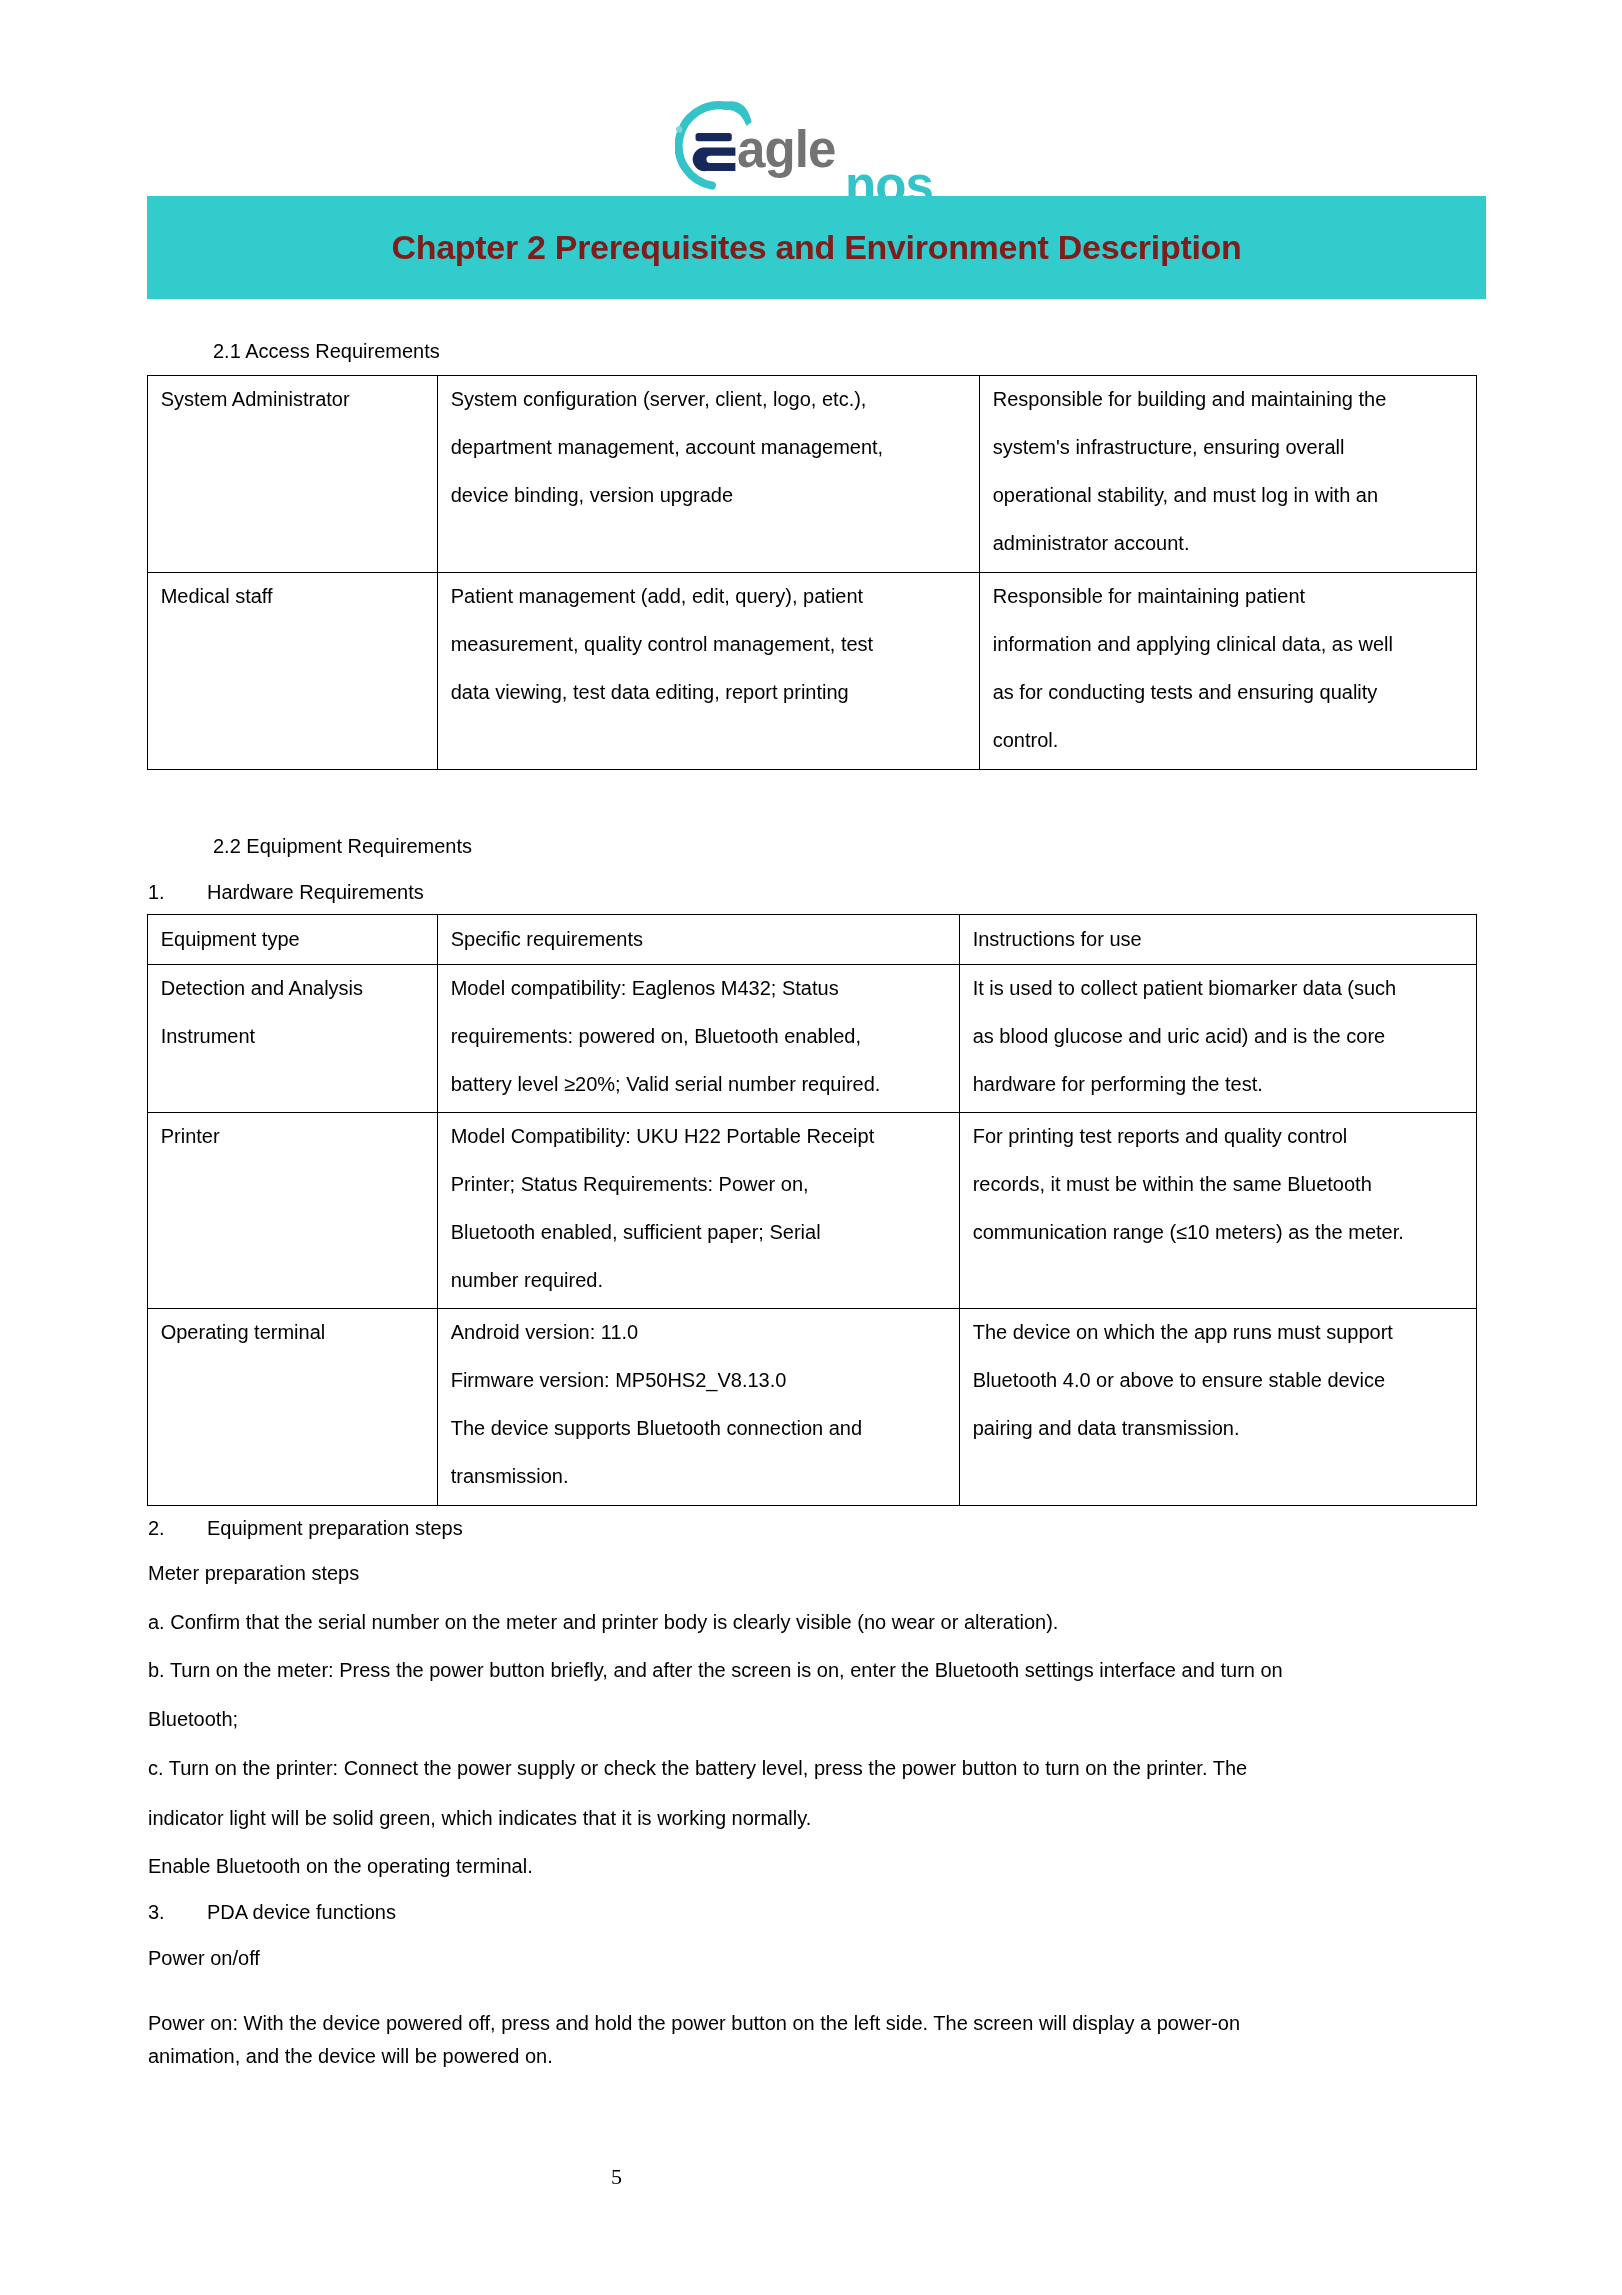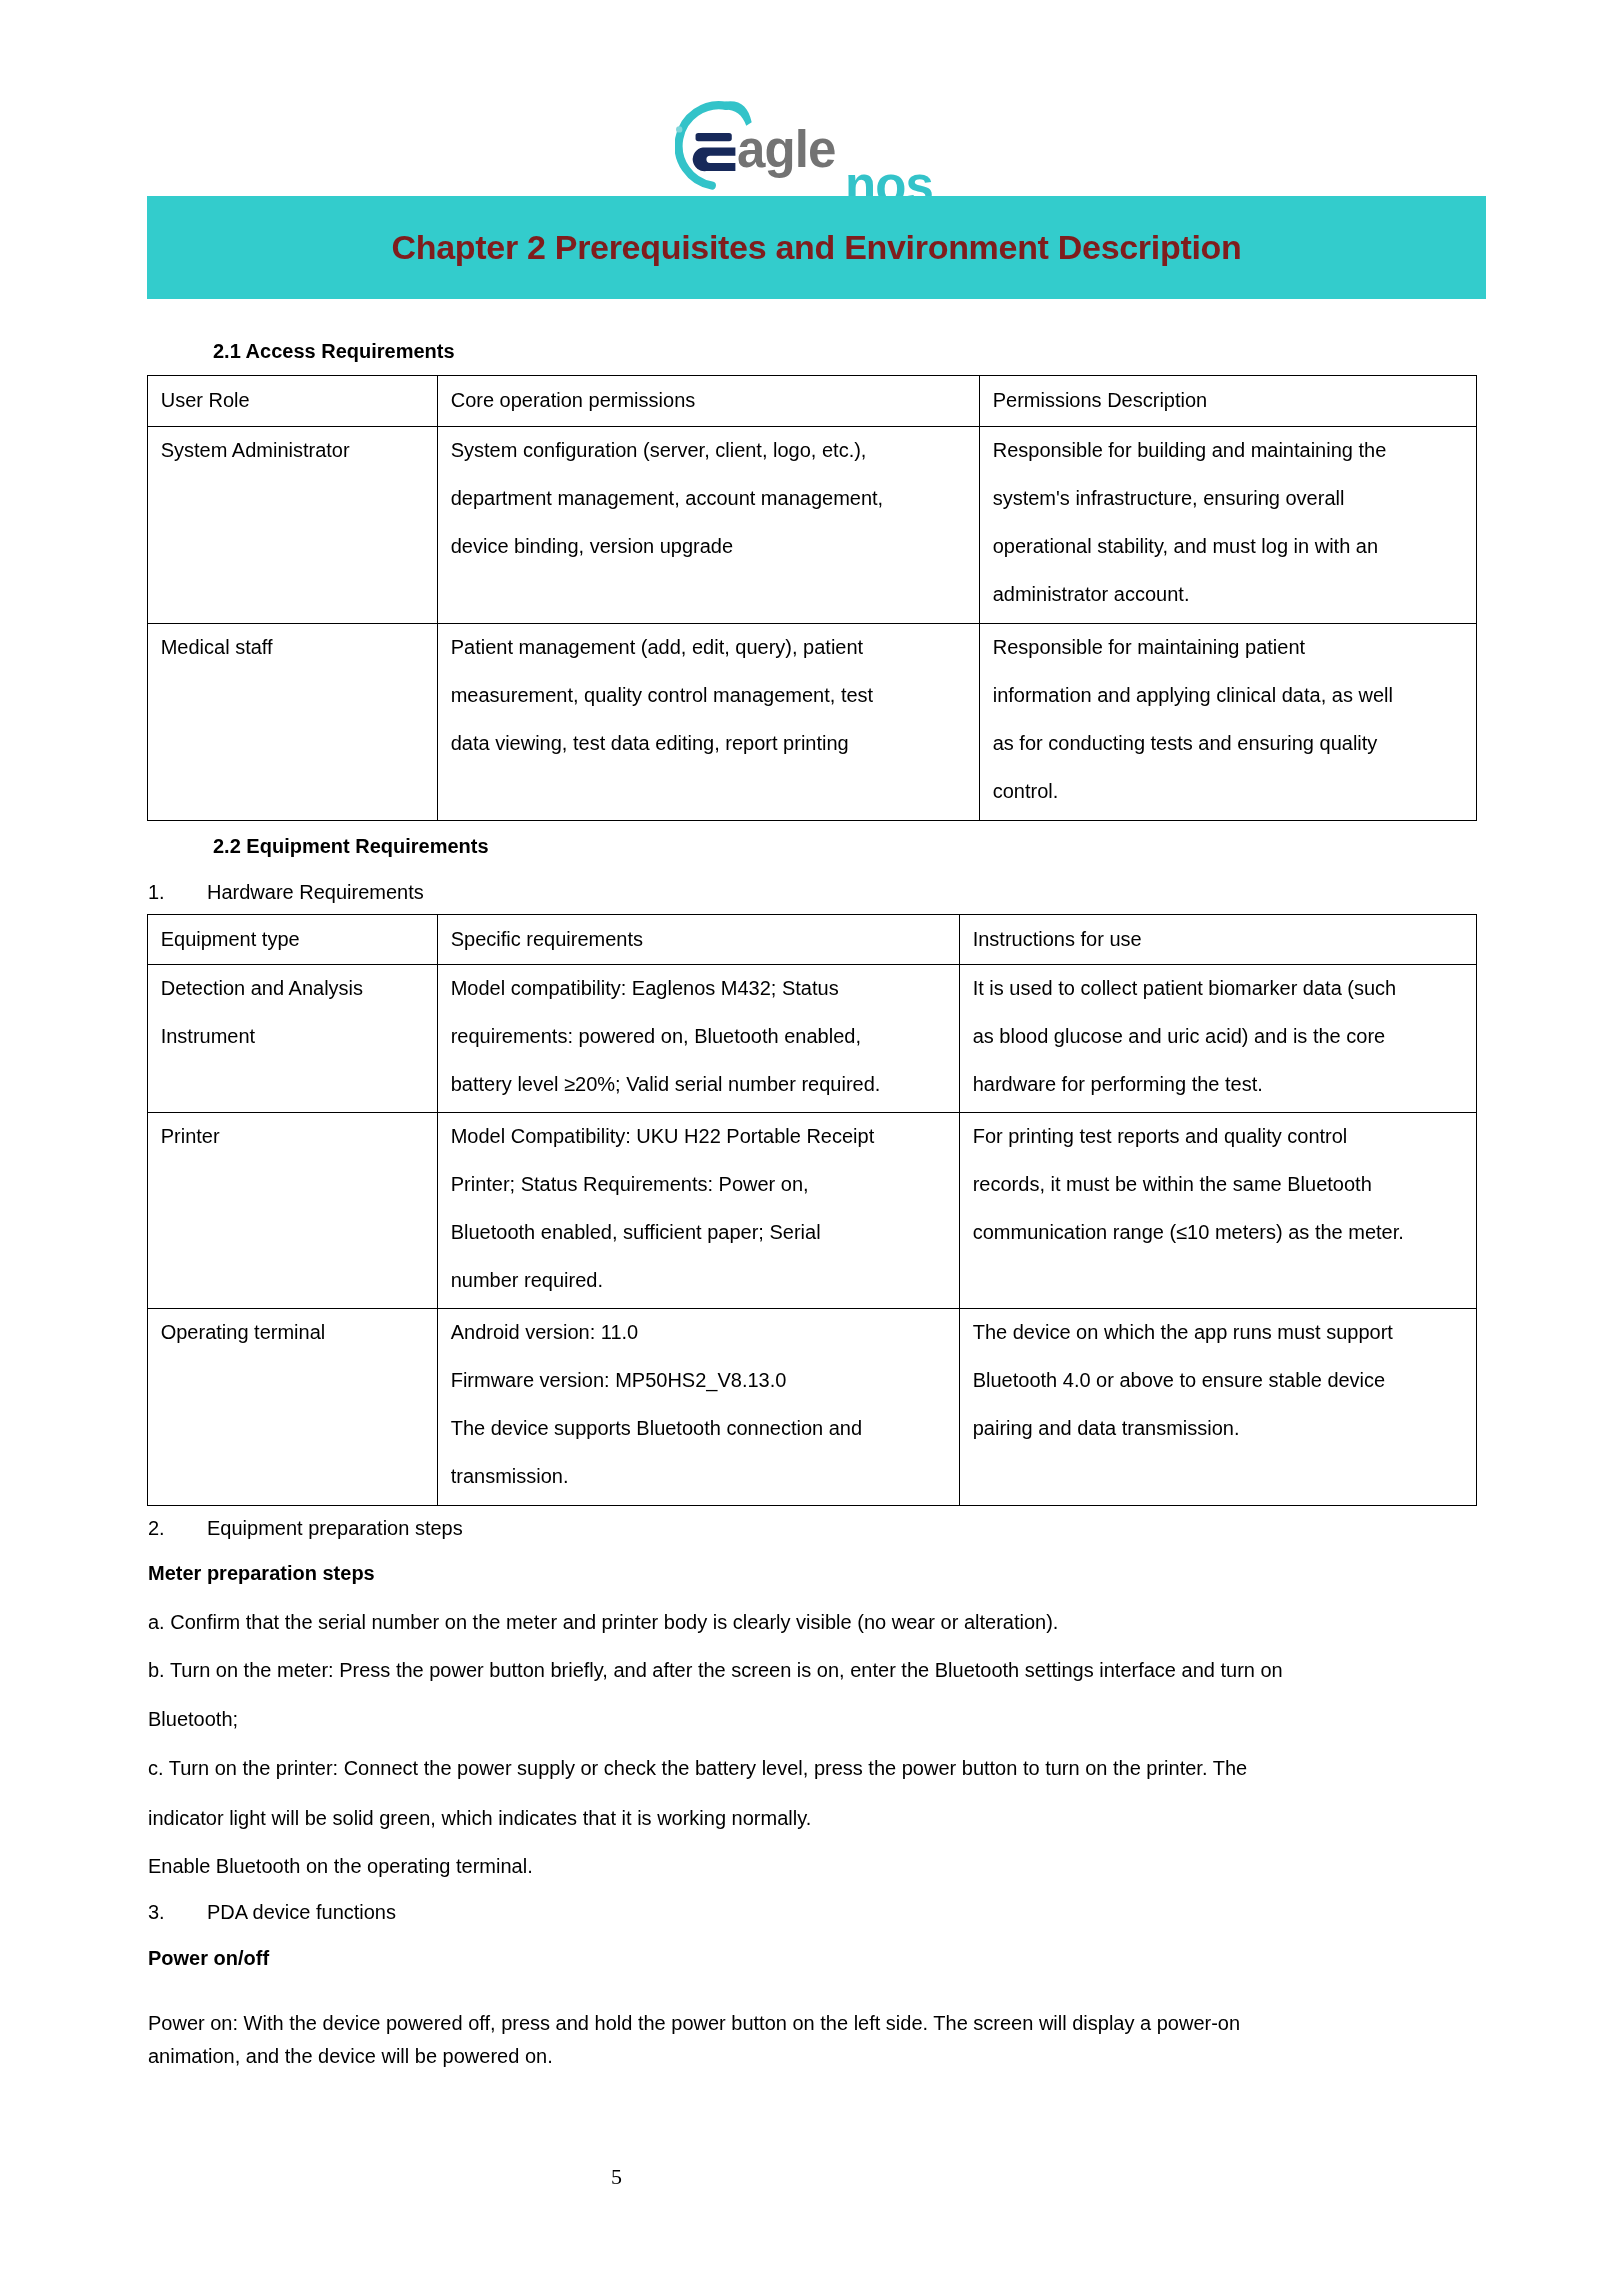--- a/index.html
+++ b/index.html
@@ -4,21 +4,21 @@
 <style>
   html, body { margin:0; padding:0; background:#ffffff; }
   body { width:1623px; height:2296px; position:relative; overflow:hidden;
          font-family:"Liberation Sans", sans-serif; color:#000; }
   .abs { position:absolute; }
   .logo { left:675px; top:95px; width:282px; height:96px; }
   .banner { left:147px; top:196px; width:1339px; height:103px; background:#33cccc;
             display:flex; align-items:center; justify-content:center; }
   .banner-title { color:#7f1d1d; font-weight:bold; font-size:34px; letter-spacing:-0.3px;
                   font-family:"Liberation Sans", sans-serif; }
-  .h2 { font-weight:bold; font-size:20px; line-height:25.5px; }
+  .h2 { font-weight:normal; font-size:20px; line-height:25.5px; }
   .txt { font-size:20px; line-height:25.5px; white-space:nowrap; }
   .num { display:inline-block; width:59px; }
   table.doc { position:absolute; border-collapse:collapse; table-layout:fixed; }
   table.doc td { border:1.8px solid #000; vertical-align:top; padding:0 12.7px;
                  font-size:20px; line-height:49px; }
   table.doc td .cell { display:block; margin-top:-0.9px; }
   .pagenum { font-family:"Liberation Serif", serif; font-size:22px; }
 </style>
 </head>
 <body>
@@ -42,25 +42,20 @@
 
 <div class="abs h2" style="left:213px; top:339px;">2.1 Access Requirements</div>
 
 <table class="doc" style="left:147px; top:375px; width:1329px;">
   <colgroup>
       <col style="width:290px">
       <col style="width:542px">
       <col style="width:497px">
     </colgroup>
   <tbody>
-      <tr style="height:51px">
-    <td>User Role</td>
-    <td>Core operation permissions</td>
-    <td>Permissions Description</td>
-  </tr>
   <tr style="height:197px">
     <td>
           <span class="cell">System Administrator</span>
         </td>
     <td>
       <span class="cell">System configuration (server, client, logo, etc.),</span>
       <span class="cell">department management, account management,</span>
       <span class="cell">device binding, version upgrade</span>
     </td>
     <td>

